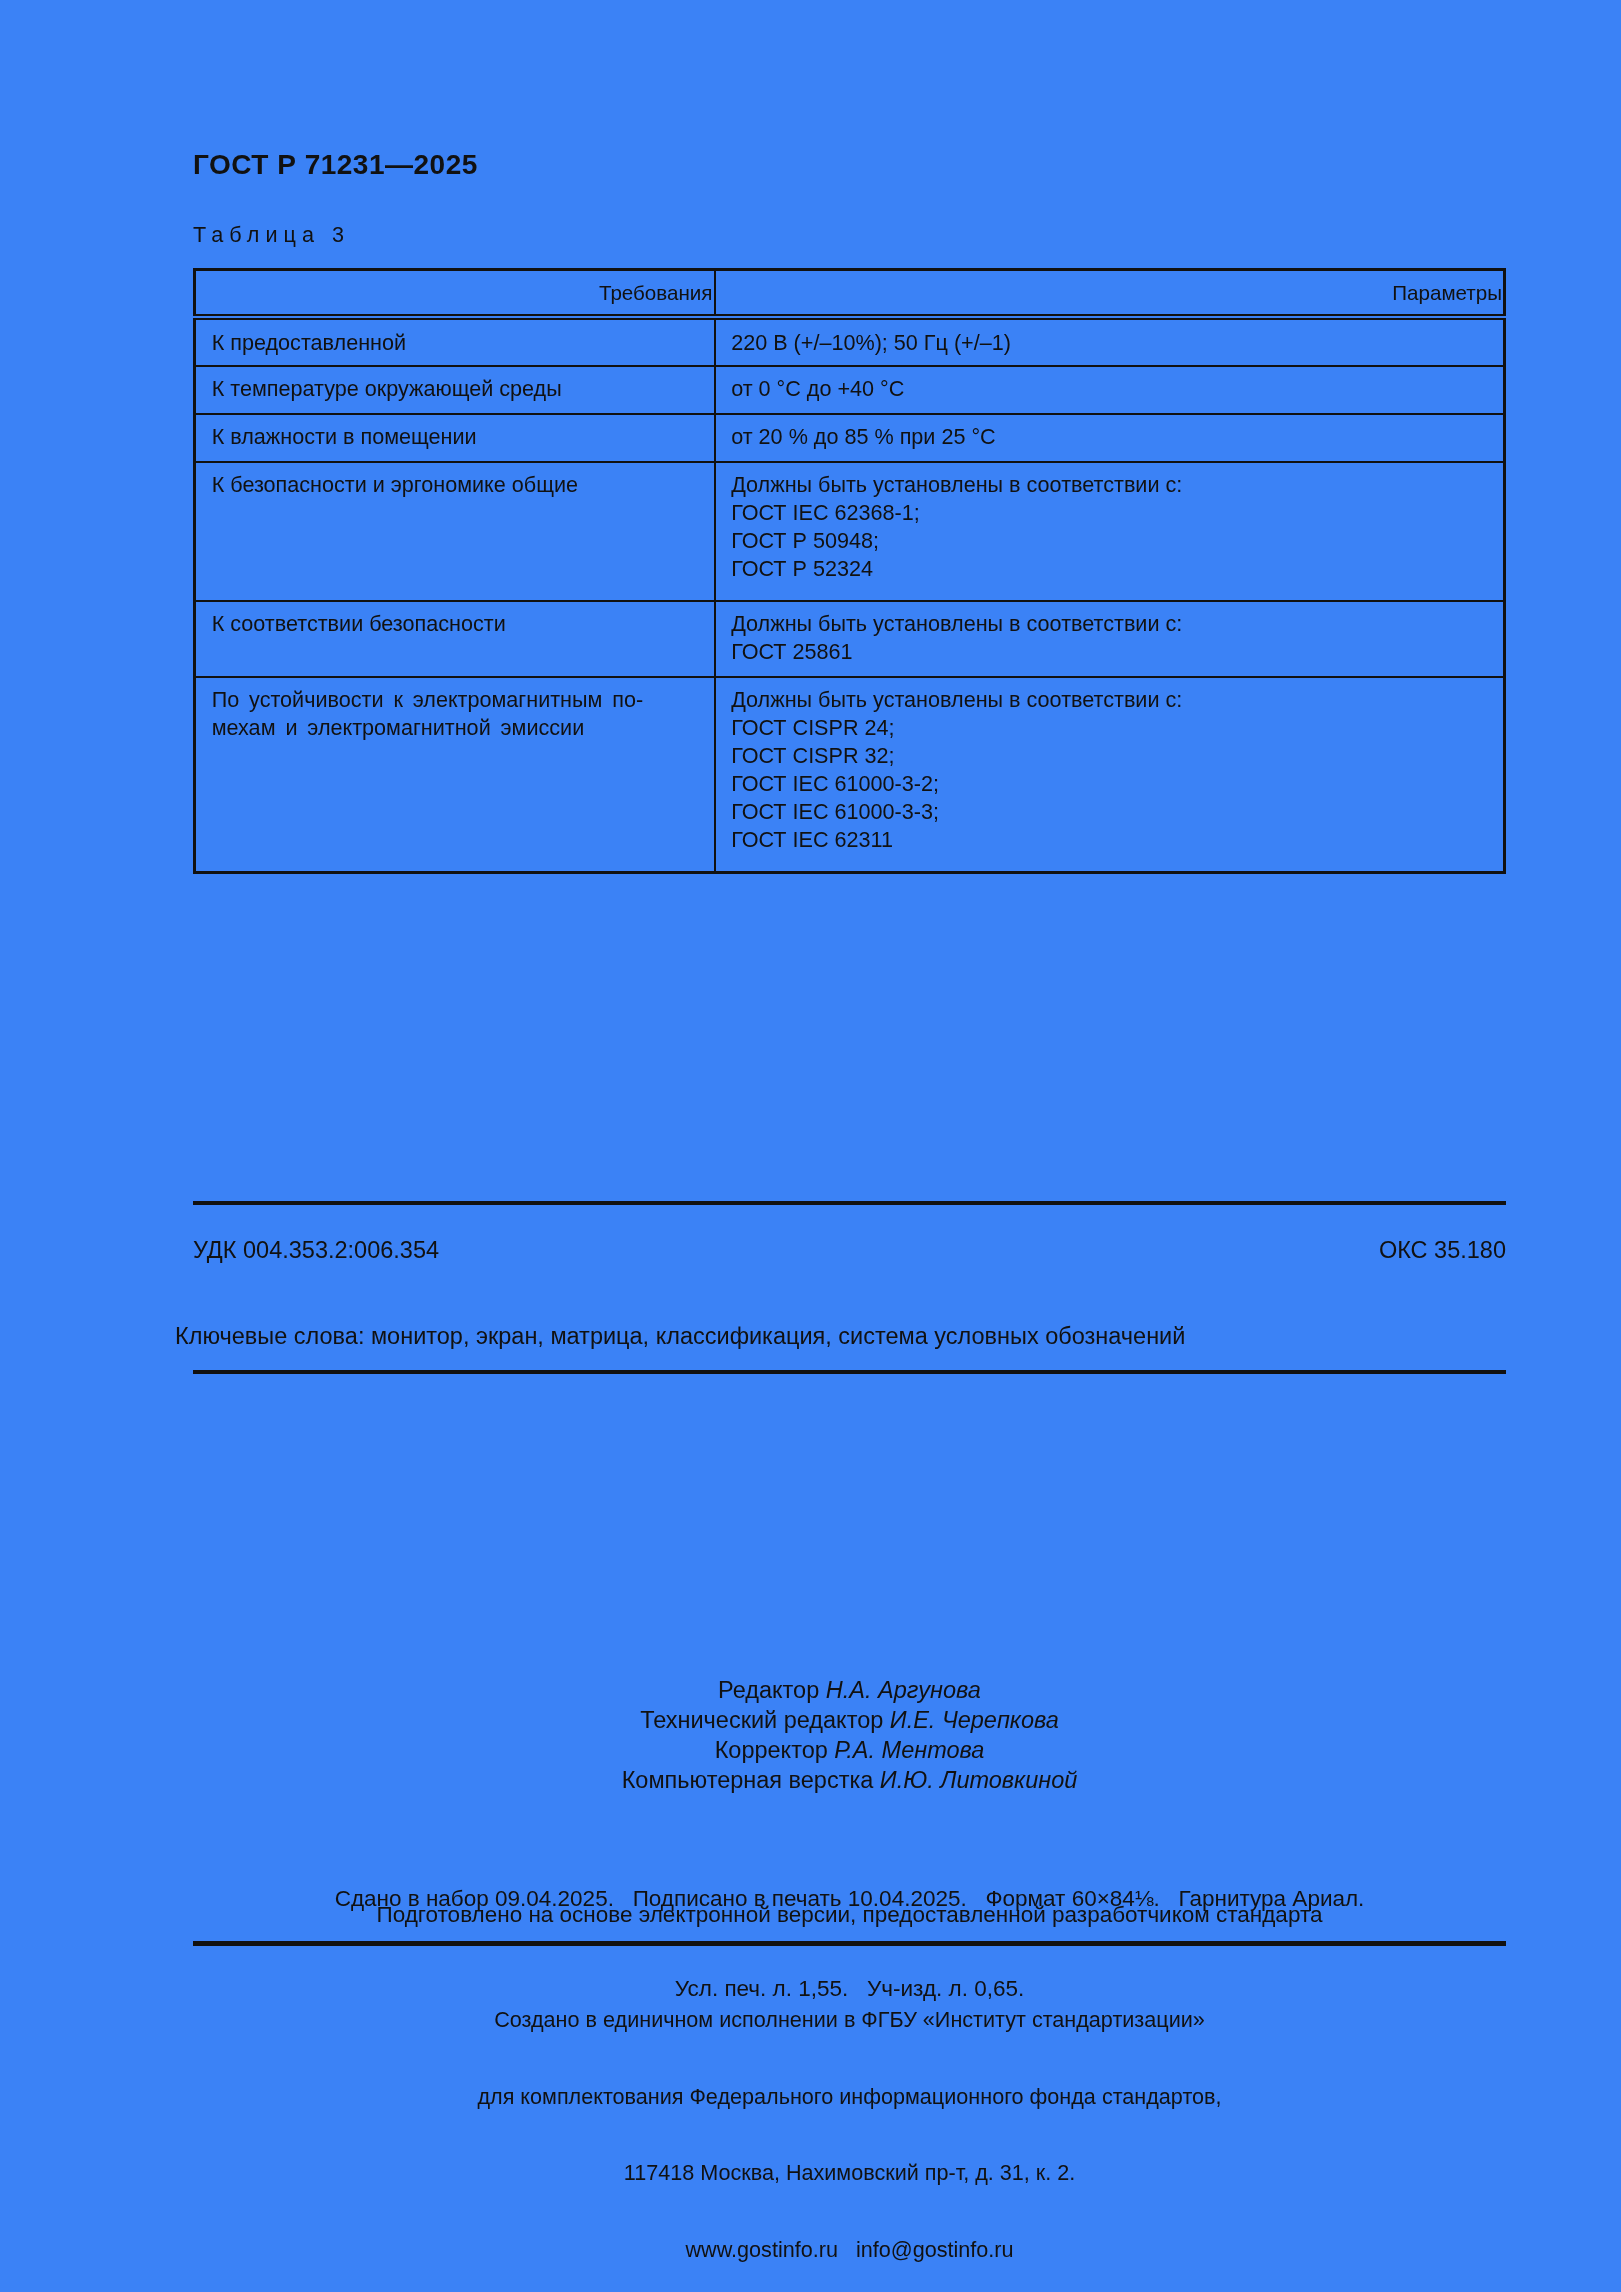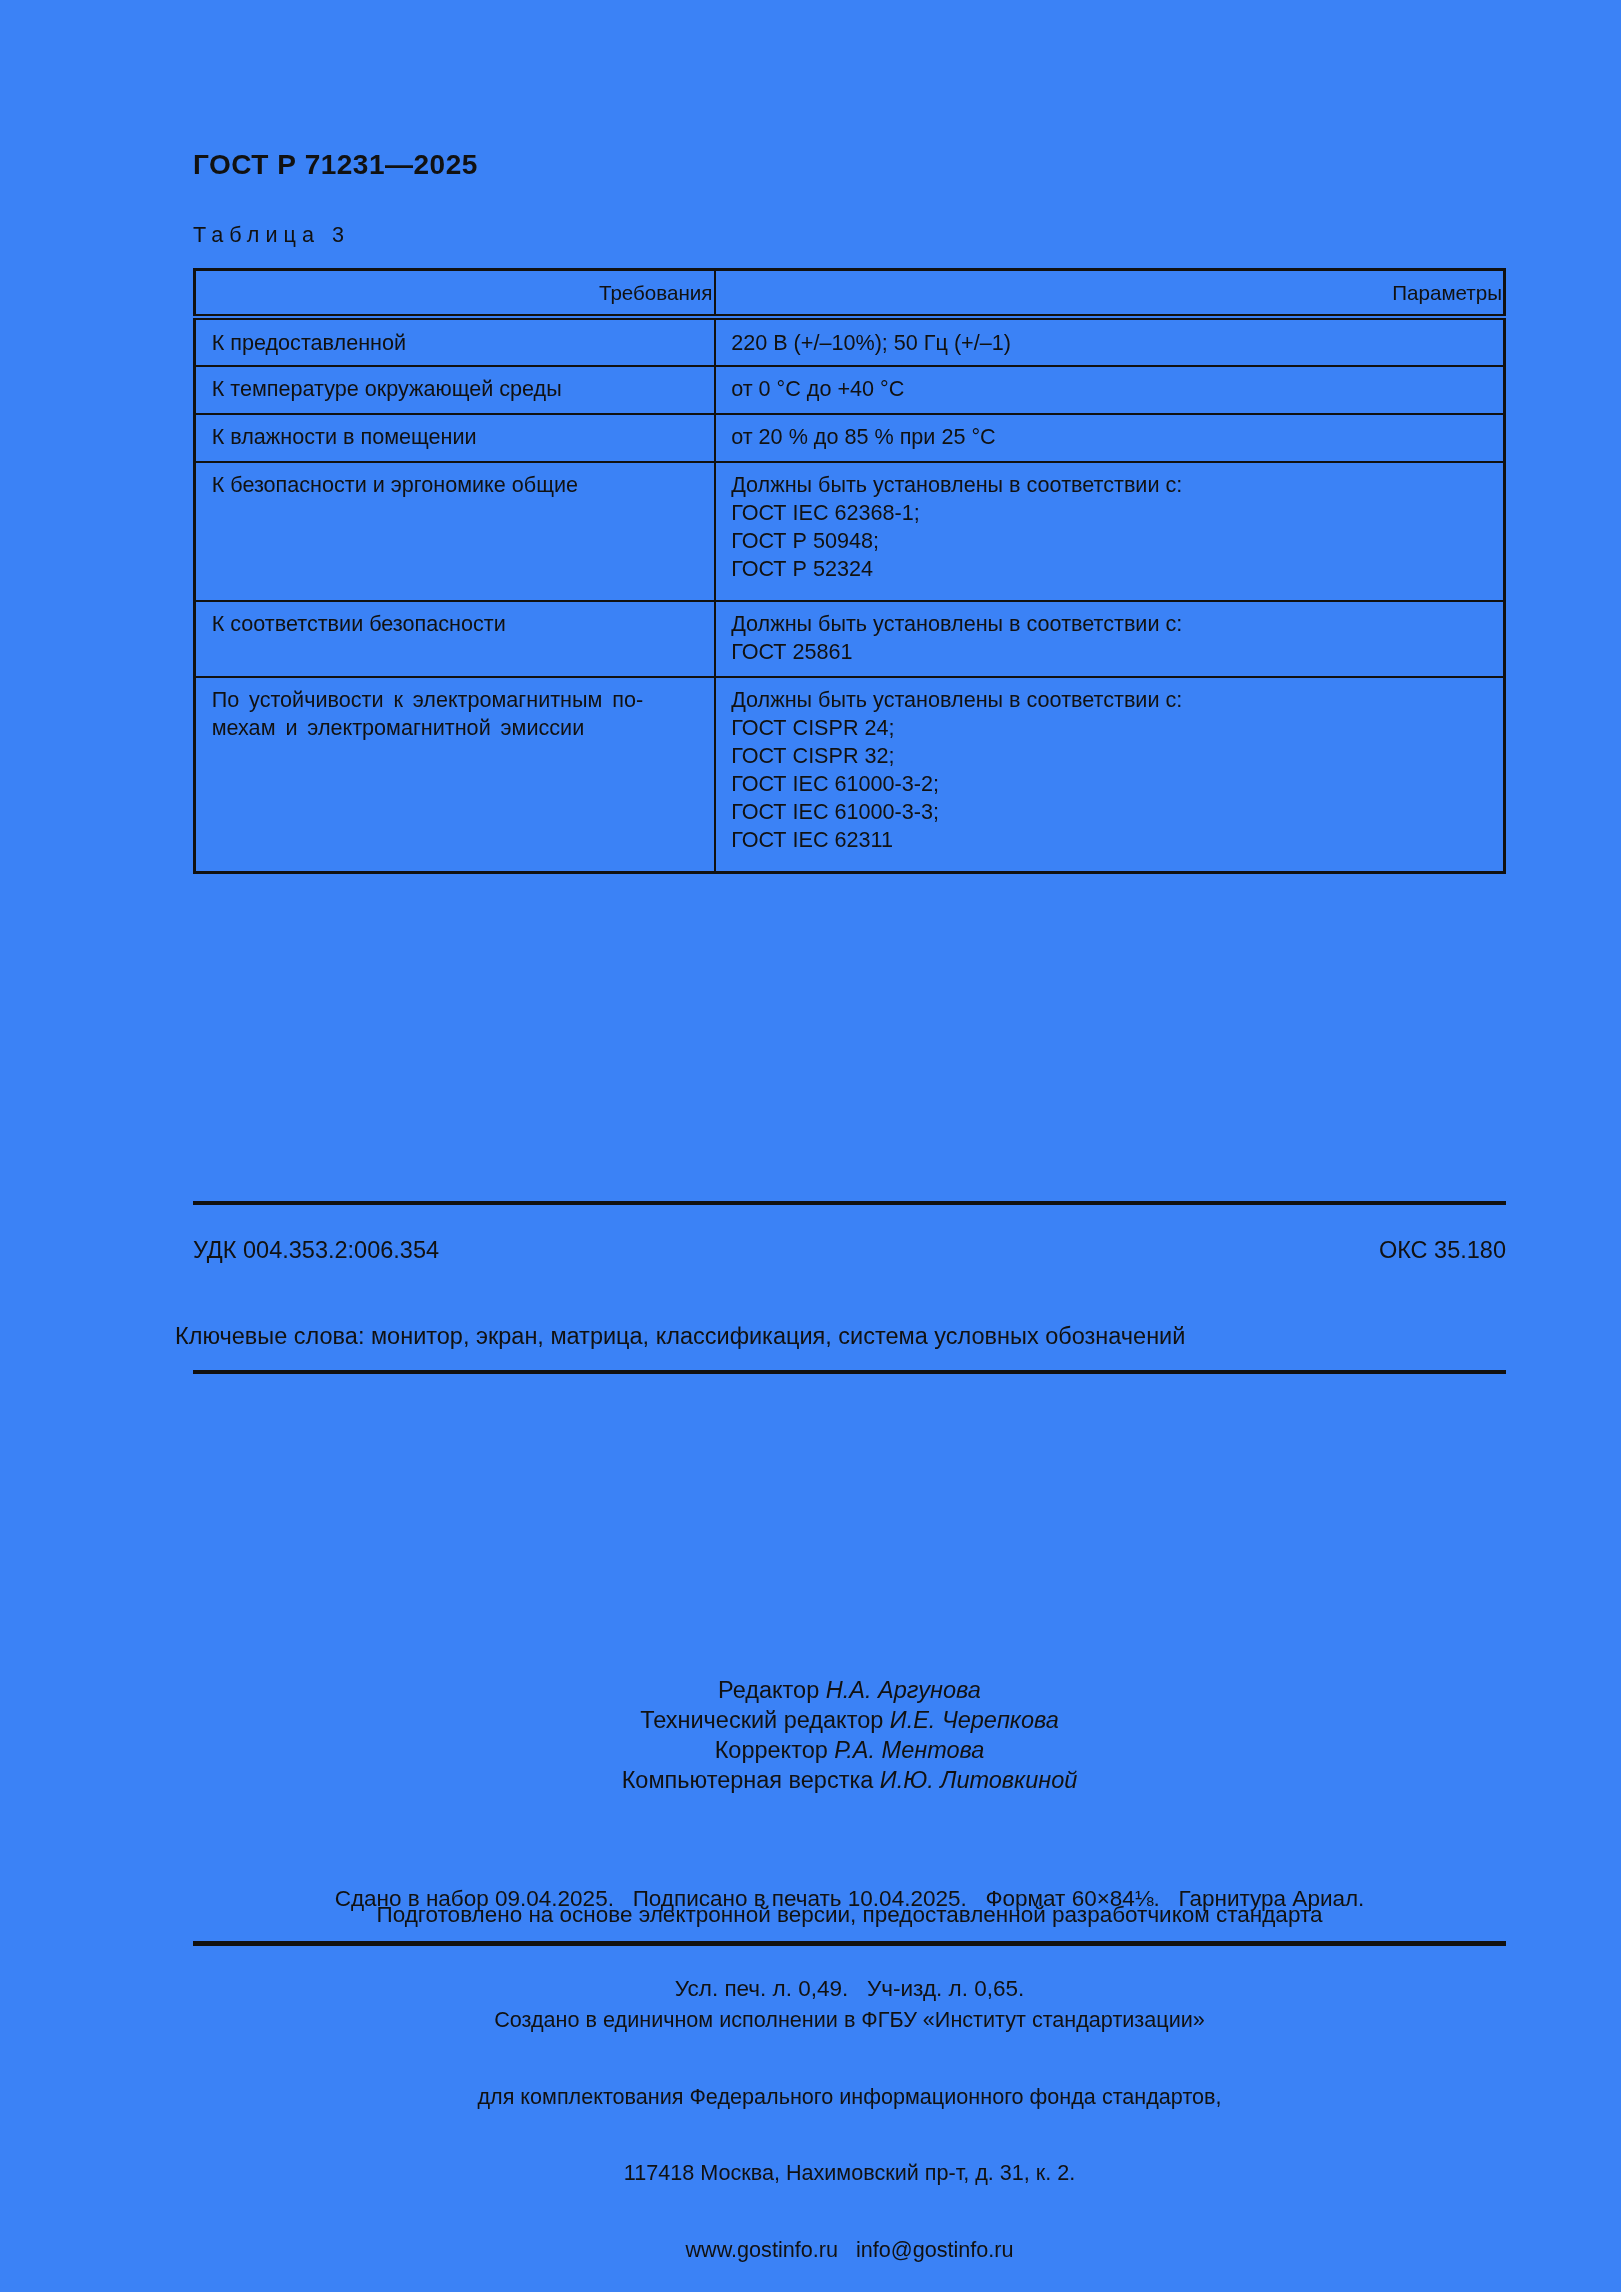--- a/index.html
+++ b/index.html
@@ -153,21 +153,21 @@
 
   <div class="editors">
     <div><span>Редактор</span> <span class="name">Н.А. Аргунова</span></div>
     <div><span>Технический редактор</span> <span class="name">И.Е. Черепкова</span></div>
     <div><span>Корректор</span> <span class="name">Р.А. Ментова</span></div>
     <div><span>Компьютерная верстка</span> <span class="name">И.Ю. Литовкиной</span></div>
   </div>
 
   <div class="print-info">
     <div>Сдано в набор 09.04.2025.   Подписано в печать 10.04.2025.   Формат 60×84⅛.   Гарнитура Ариал.</div>
-    <div>Усл. печ. л. 0,49.   Уч-изд. л. 0,65.</div>
+    <div>Усл. печ. л. 1,55.   Уч-изд. л. 0,65.</div>
   </div>
 
   <div class="prepared">Подготовлено на основе электронной версии, предоставленной разработчиком стандарта</div>
 
   <div class="rule rule-3"></div>
 
   <div class="publisher">
     <div>Создано в единичном исполнении в ФГБУ «Институт стандартизации»</div>
     <div>для комплектования Федерального информационного фонда стандартов,</div>
     <div>117418 Москва, Нахимовский пр-т, д. 31, к. 2.</div>

